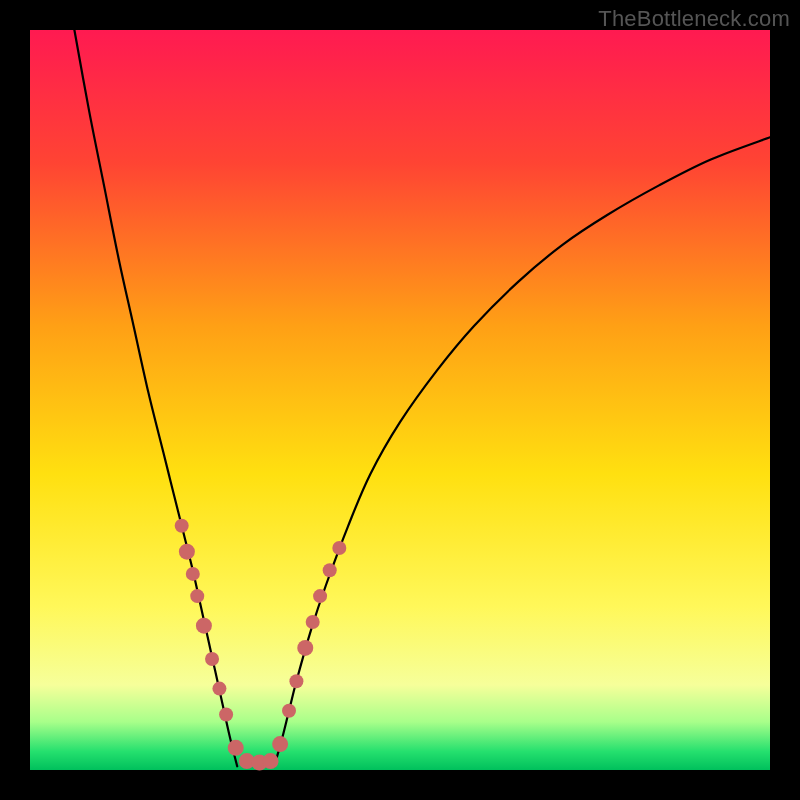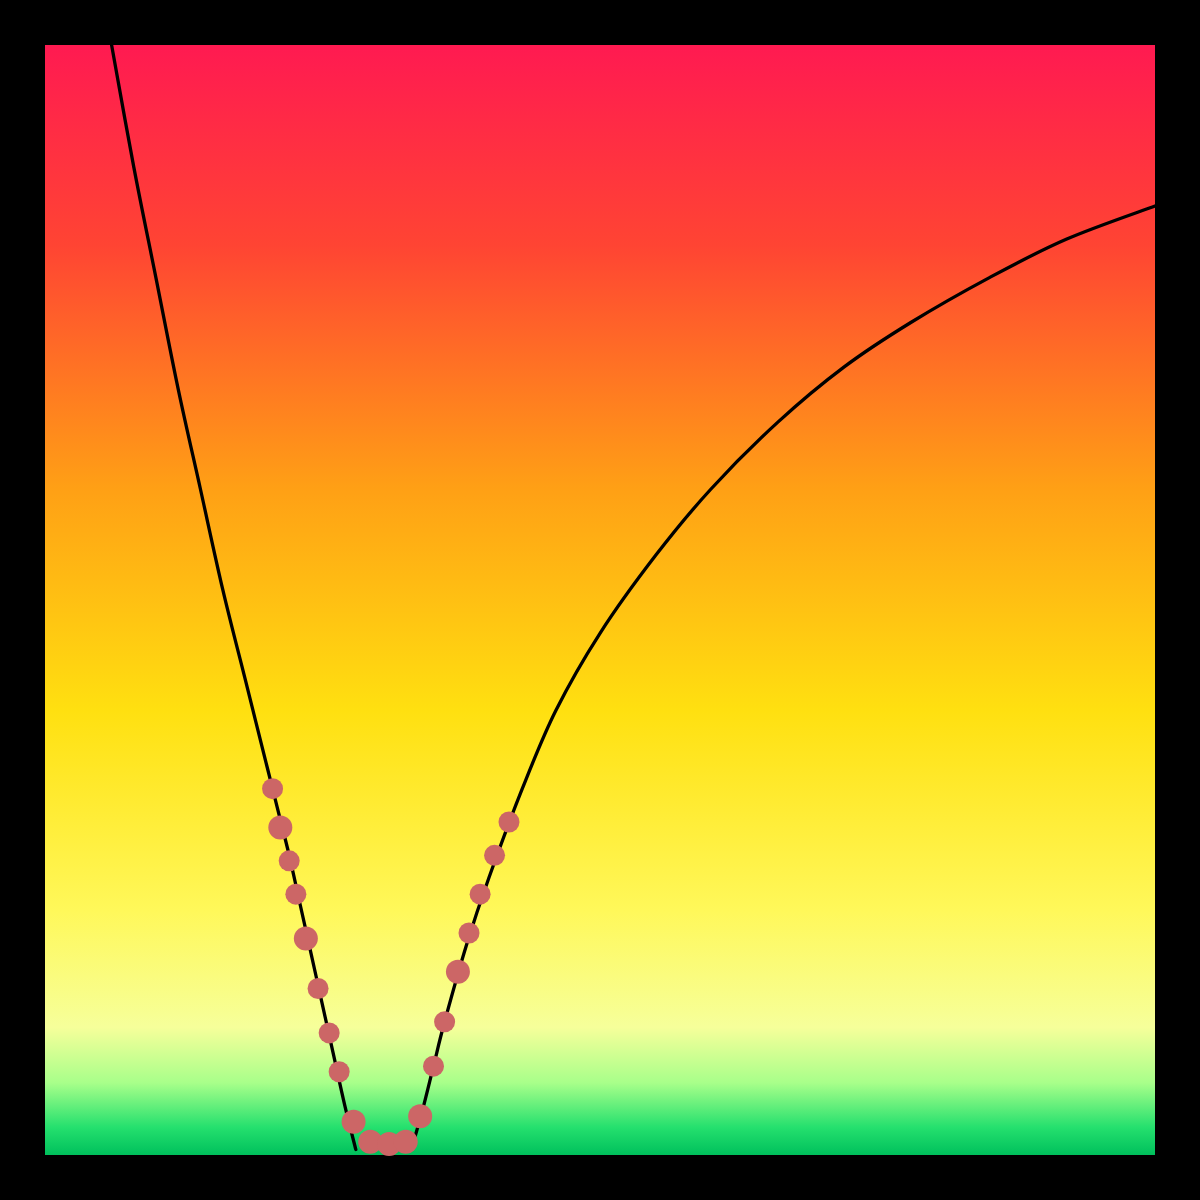--- a/index.html
+++ b/index.html
@@ -78,13 +78,14 @@
         <circle cx="250.12" cy="714.10" r="8" class="marker" fill="#cc6666"></circle>
         <circle cx="259.00" cy="680.80" r="7" class="marker" fill="#cc6666"></circle>
         <circle cx="266.40" cy="651.20" r="7" class="marker" fill="#cc6666"></circle>
         <circle cx="275.28" cy="617.90" r="8" class="marker" fill="#cc6666"></circle>
         <circle cx="282.68" cy="592.00" r="7" class="marker" fill="#cc6666"></circle>
         <circle cx="290.08" cy="566.10" r="7" class="marker" fill="#cc6666"></circle>
         <circle cx="299.70" cy="540.20" r="7" class="marker" fill="#cc6666"></circle>
         <circle cx="309.32" cy="518.00" r="7" class="marker" fill="#cc6666"></circle>
       </svg>
   </div>
+  <div class="watermark">TheBottleneck.com</div>
 </div>
 
 </body></html>

